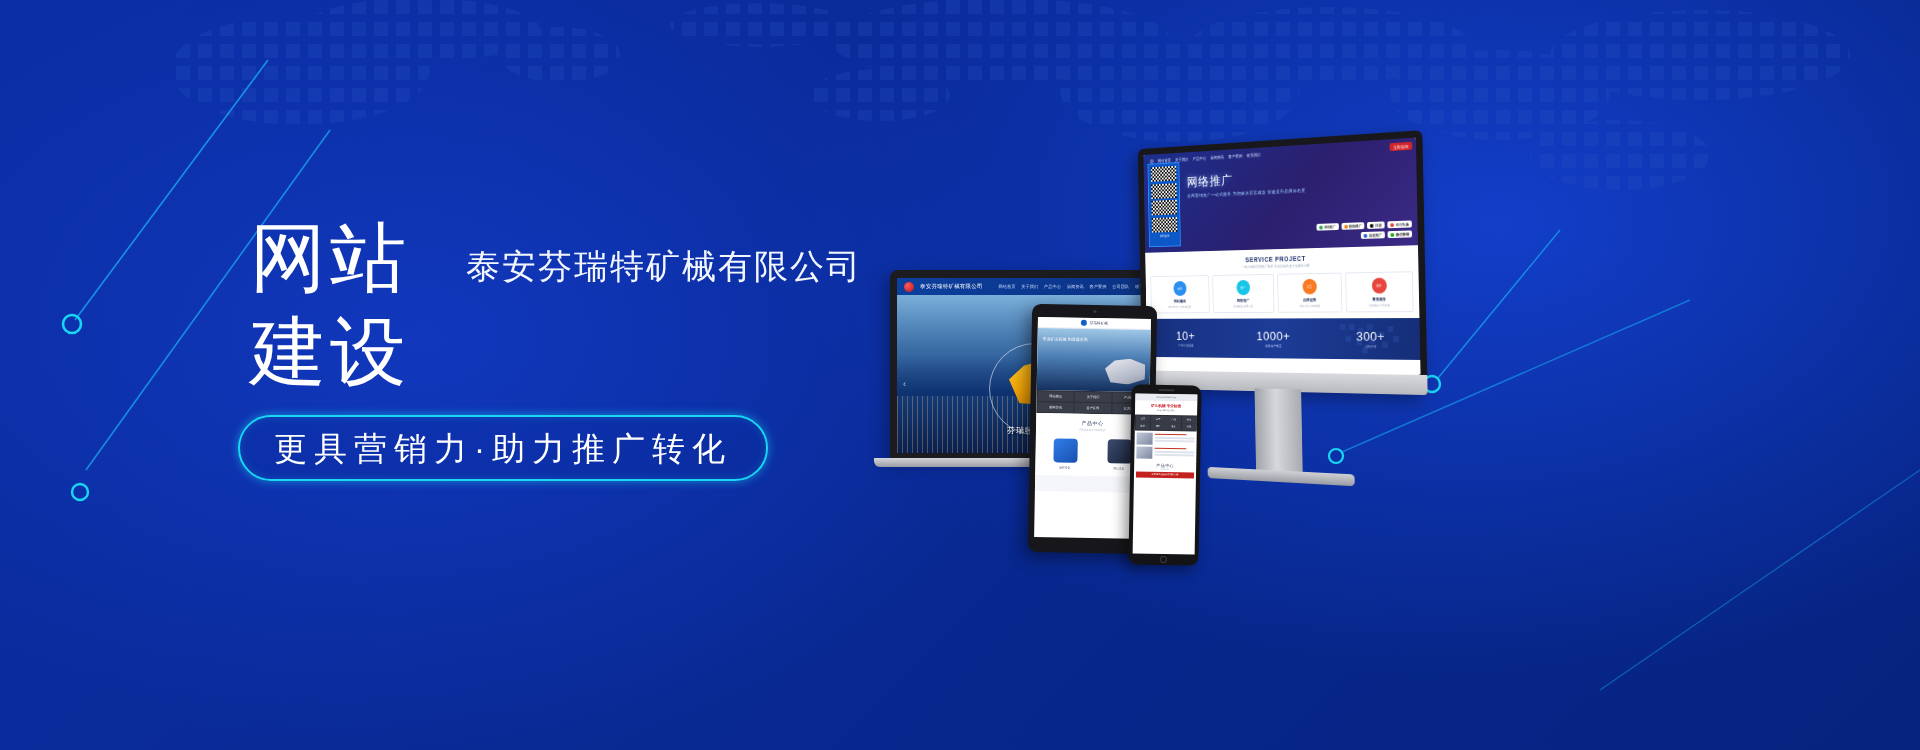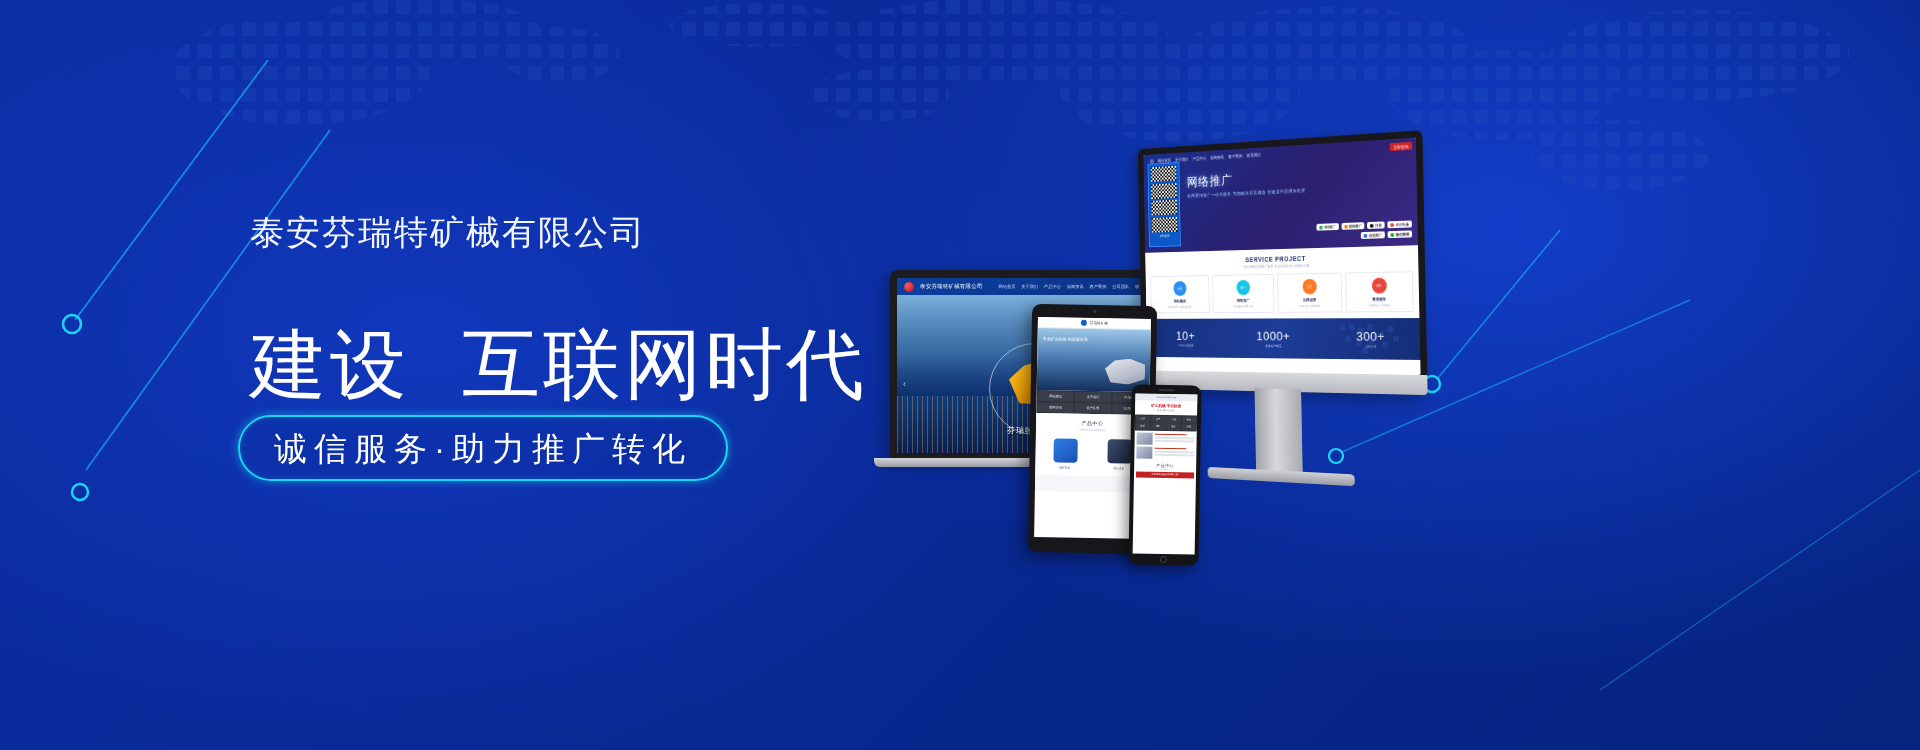--- a/index.html
+++ b/index.html
@@ -57,21 +57,21 @@
     color: #f2f6ff;
     letter-spacing: 2px;
     white-space: nowrap;
     position: relative;
     top: -6px;
   }
   .row2 {
     display: flex;
     align-items: baseline;
     gap: 52px;
-    margin-top: 12px;
+    margin-top: 0;
     height: 96px;
   }
   .headline-b {
     font-size: 76px;
     line-height: 90px;
     color: #ffffff;
     letter-spacing: 4px;
     font-weight: 400;
     white-space: nowrap;
   }
@@ -522,30 +522,30 @@
     <circle cx="80" cy="492" r="8" fill="none" stroke="#19d6f5" stroke-width="2.4"></circle>
     <line x1="1560" y1="230" x2="1438" y2="378" stroke="#16a5f0" stroke-width="1.5" opacity=".75"></line>
     <circle cx="1432" cy="384" r="8" fill="none" stroke="#19d6f5" stroke-width="2.4"></circle>
     <line x1="1690" y1="300" x2="1342" y2="452" stroke="#16a5f0" stroke-width="1.4" opacity=".6"></line>
     <circle cx="1336" cy="456" r="7" fill="none" stroke="#19d6f5" stroke-width="2.2"></circle>
     <line x1="1920" y1="470" x2="1600" y2="690" stroke="#16a5f0" stroke-width="1.3" opacity=".45"></line>
   </svg>
 
   <div class="textblock">
     <div class="row1">
+      <div class="headline-a">网站</div>
       <div class="subtitle">泰安芬瑞特矿械有限公司</div>
     </div>
     <div class="row2">
       <div class="headline-b">建设</div>
-      <div class="headline-c">互联网时代</div>
     </div>
   </div>
 
   <div class="tagline">
-    <span>诚信服务·助力推广转化</span>
+    <span>更具营销力·助力推广转化</span>
   </div>
 
   <div class="devices">
 
     <div class="laptop">
       <div class="laptop-bezel">
         <div class="laptop-screen">
           <div class="lap-nav">
             <div class="lap-logo"></div>
             <div class="lap-brand">泰安芬瑞特矿械有限公司</div>

